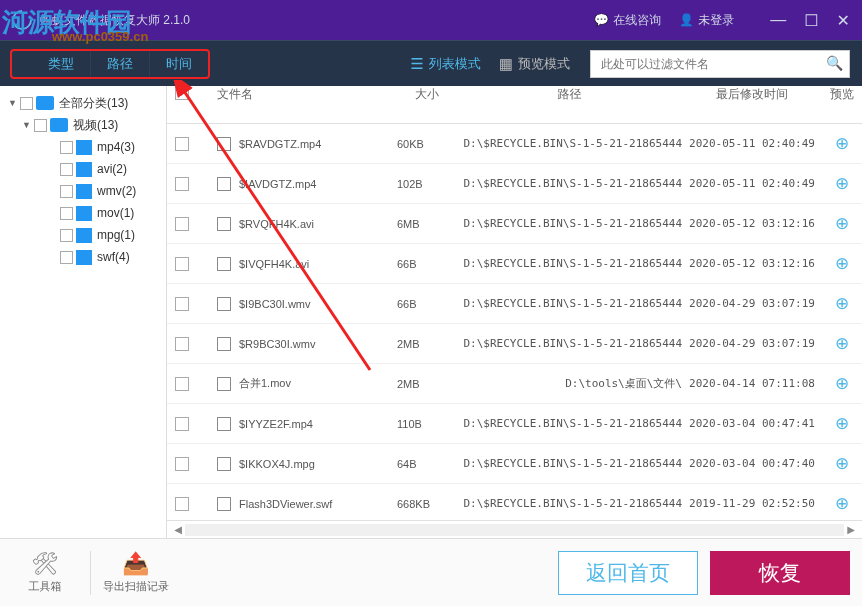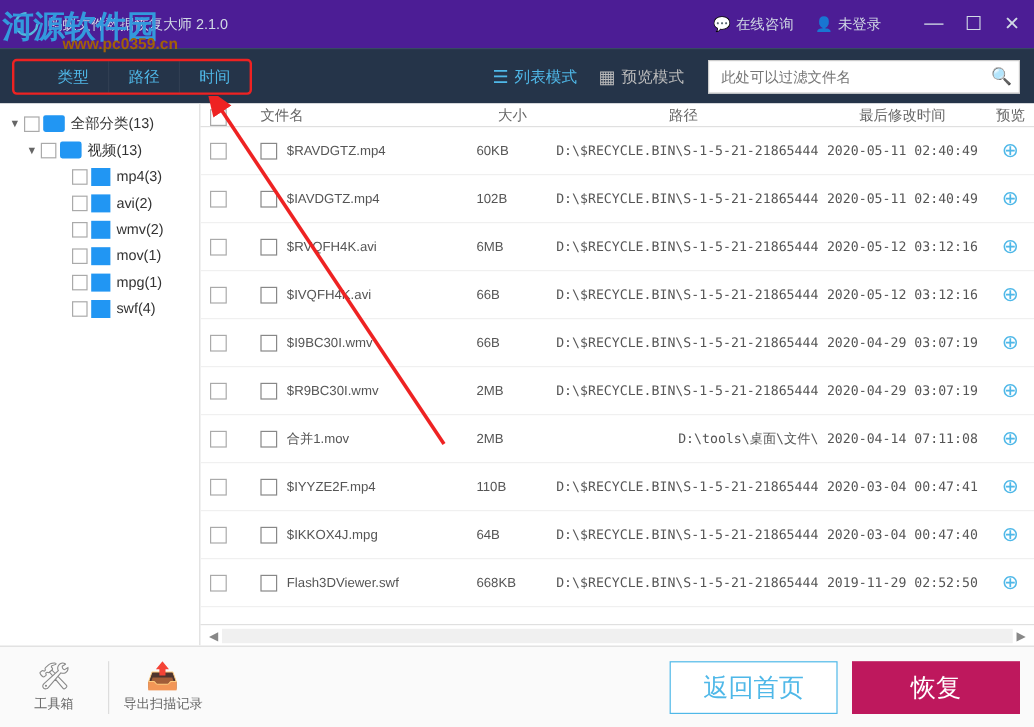--- a/index.html
+++ b/index.html
@@ -34,21 +34,21 @@
     .sidebar { width: 210px; border-right: 1px solid #ddd; overflow-y: auto; padding-top: 6px; }
     .tree-item { display: flex; align-items: center; height: 22px; padding-left: 8px; font-size: 12px; color: #333; cursor: pointer; }
     .tree-item .expand { width: 12px; font-size: 9px; color: #666; }
     .tree-item .check { width: 13px; height: 13px; border: 1px solid #aaa; margin-right: 3px; }
     .tree-item .type-icon { width: 16px; height: 15px; background: #2196f3; margin-right: 5px; display: inline-flex; align-items: center; justify-content: center; color: #fff; font-size: 8px; }
     .tree-item.monitor .type-icon { width: 18px; height: 14px; border-radius: 2px; }
     .tree-item.depth1 { padding-left: 22px; }
     .tree-item.depth2 { padding-left: 48px; }
     
     .content { flex: 1; display: flex; flex-direction: column; }
-    .list-header { display: flex; height: 20px; border-bottom: 1px solid #e0e0e0; align-items: flex-end; font-size: 12px; color: #666; }
+    .list-header { display: flex; height: 38px; border-bottom: 1px solid #e0e0e0; align-items: flex-start; font-size: 12px; color: #666; }
     .list-header .chk-col { width: 30px; display: flex; justify-content: center; }
     .list-header .col { text-align: center; }
     .col-name { width: 200px; padding-left: 20px; text-align: left !important; }
     .col-size { width: 60px; }
     .col-path { width: 225px; }
     .col-time { width: 140px; }
     .col-prev { width: 40px; }
     .check-box { width: 14px; height: 14px; border: 1px solid #aaa; }
     
     .list-body { flex: 1; overflow: auto; }

